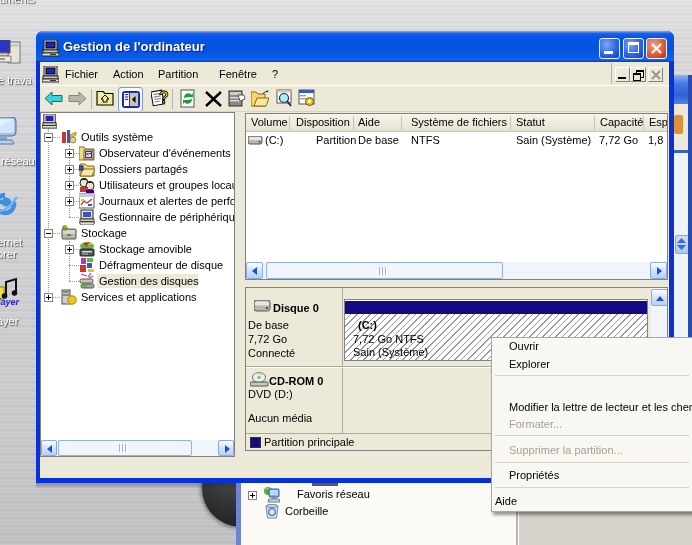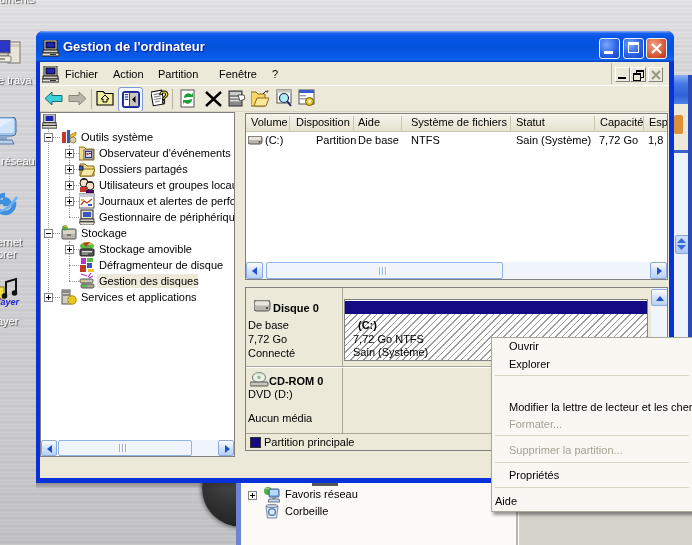--- a/index.html
+++ b/index.html
@@ -98,21 +98,21 @@
   <div class="ab" style="left:252px;top:493px;width:1px;height:5px;background:#000;"></div>
 
   <svg class="ab" style="left:263px;top:487px;" width="17" height="16" viewBox="0 0 17 16">
     <circle cx="5" cy="4" r="4" fill="#52b043"></circle>
     <path d="M2 2 A4 4 0 0 1 8 6" fill="none" stroke="#8fd486" stroke-width="1.2"></path>
     <rect x="6" y="2" width="10" height="8" rx="1" fill="#7db3e8" stroke="#3a5a8a"></rect>
     <rect x="7" y="3" width="8" height="5" fill="#b8d8f8"></rect>
     <rect x="9" y="10" width="4" height="2" fill="#8898a8"></rect>
     <path d="M6 12 L16 12 L17 15 L5 15 Z" fill="#c8d4e4" stroke="#68788c"></path>
   </svg>
-  <div class="ab t" style="left:285px;top:488px;">Favoris réseau</div>
+  <div class="ab t" style="left:297px;top:488px;">Favoris réseau</div>
 
   <svg class="ab" style="left:265px;top:504px;" width="14" height="15" viewBox="0 0 14 15">
     <path d="M1 2 L13 2 L11.5 14 L2.5 14 Z" fill="#dfe7f2" stroke="#7a88a0"></path>
     <ellipse cx="7" cy="2" rx="6" ry="1.6" fill="#c4cfe0" stroke="#7a88a0"></ellipse>
     <circle cx="7" cy="8" r="3.4" fill="none" stroke="#4a78c0" stroke-width="1.3"></circle>
   </svg>
   <div class="ab t" style="left:285px;top:505px;">Corbeille</div>
 
   <div class="ab" style="left:36px;top:483px;width:200px;height:6px;background:linear-gradient(180deg,rgba(30,30,40,0.35),rgba(30,30,40,0));"></div>
 

